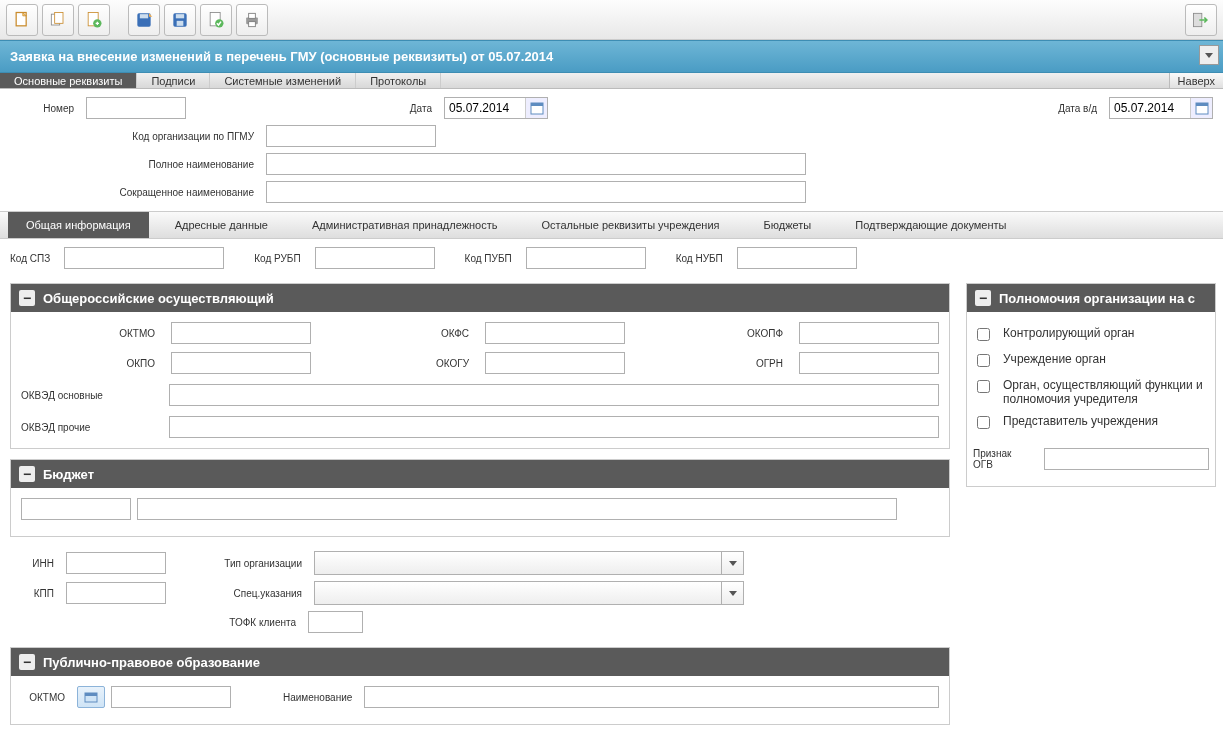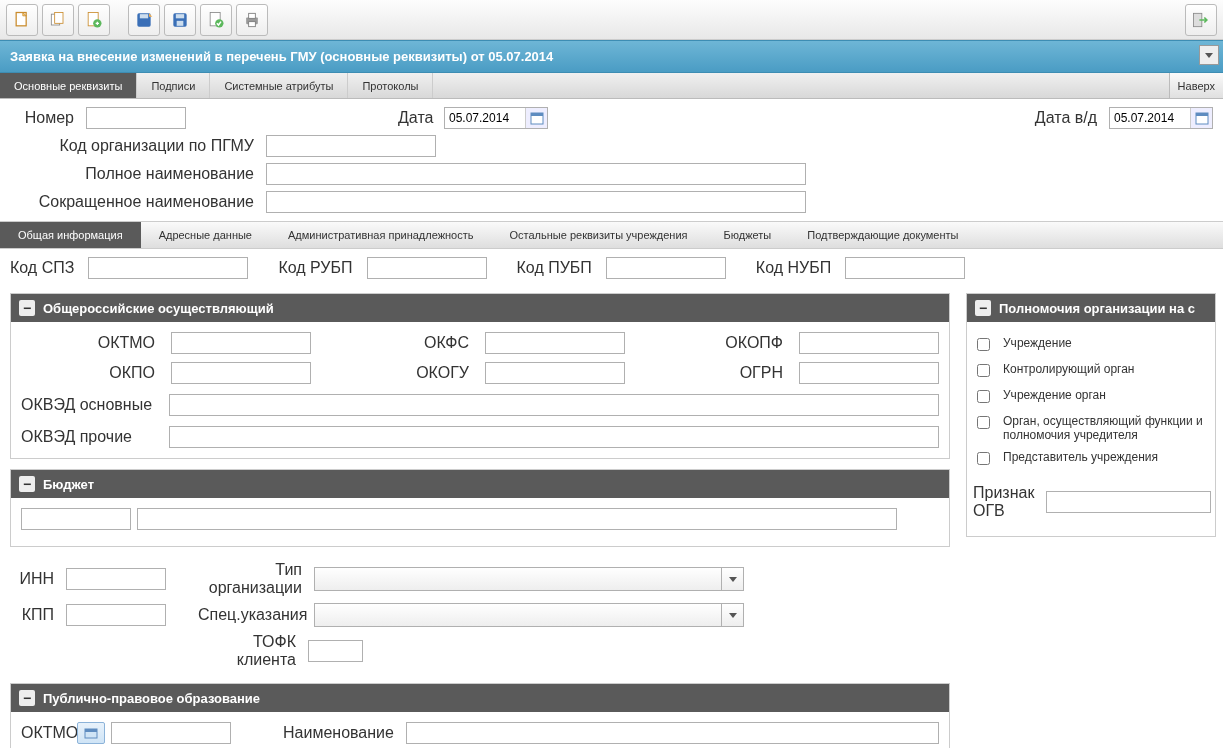--- a/index.html
+++ b/index.html
@@ -4,33 +4,33 @@
 <style>
 * { box-sizing: border-box; }
 body { margin:0; font-family: Arial, Helvetica, sans-serif; font-size:12px; color:#333; background:#fff; }
 .toolbar { height:40px; background:linear-gradient(#fdfdfd,#e8e8e8); border-bottom:1px solid #ccc; display:flex; align-items:center; padding:0 6px; gap:4px; }
 .toolbar .sep { width:10px; }
 .tbtn { width:32px; height:32px; border:1px solid #bbb; border-radius:3px; background:linear-gradient(#fff,#eee); display:flex; align-items:center; justify-content:center; cursor:pointer; }
 .tbtn svg { width:20px; height:20px; }
 .toolbar-spacer { flex:1; }
 .title-banner { background:linear-gradient(#6eb6d6,#4a9cc4); color:#fff; font-weight:bold; padding:8px 10px; font-size:13px; position:relative; border-top:1px solid #3d8db3; border-bottom:1px solid #3d8db3;}
 .title-banner .drop { position:absolute; right:4px; top:4px; width:20px; height:20px; background:#eee; border:1px solid #999; display:flex; align-items:center; justify-content:center; cursor:pointer;}
-.main-tabs { height:26px; background:linear-gradient(#f0f0f0,#d8d8d8); border-bottom:1px solid #bbb; display:flex; align-items:stretch; font-size:11px; }
+.main-tabs { height:16px; background:linear-gradient(#f0f0f0,#d8d8d8); border-bottom:1px solid #bbb; display:flex; align-items:stretch; font-size:11px; }
 .main-tabs .tab { padding:0 14px; display:flex; align-items:center; cursor:pointer; border-right:1px solid #ccc; color:#333;}
 .main-tabs .tab.active { background:#5a5a5a; color:#fff; }
 .main-tabs .right-btn { margin-left:auto; border-left:1px solid #bbb; padding:0 8px; display:flex; align-items:center; cursor:pointer; background:linear-gradient(#fafafa,#e0e0e0);}
 .form-area { padding:8px 10px; }
 .row { display:flex; align-items:center; margin-bottom:6px; gap:6px;}
-.lbl { text-align:right; padding-right:6px; color:#333; font-size:16px;}
+.lbl { text-align:right; padding-right:6px; color:#333; font-size:10px;}
 input[type=text] { height:22px; border:1px solid #b0b0b0; padding:0 4px; font-size:12px; background:#fff;}
 .datewrap { display:flex; align-items:center; border:1px solid #b0b0b0; height:22px; background:#fff;}
 .datewrap input { border:none; height:20px; width:80px; }
 .datewrap .cal { width:22px; height:20px; background:#eef; display:flex;align-items:center;justify-content:center; border-left:1px solid #ccc; cursor:pointer;}
 .sub-tabs { height:28px; background:linear-gradient(#fafafa,#dedede); border-top:1px solid #ccc; border-bottom:1px solid #ccc; display:flex; align-items:stretch; font-size:11px; margin:8px -10px;}
-.sub-tabs .stab { padding:11px 18px; display:flex; align-items:center; cursor:pointer; color:#333;}
+.sub-tabs .stab { padding:11px 18px; display:flex; align-items:center; cursor:pointer; color:#333;margin-left:8px;}
 .sub-tabs .stab.active { background:#5a5a5a; color:#fff; }
 .content-cols { display:flex; gap:16px; align-items:flex-start;}
 .left-col { flex: 0 0 940px; }
 .right-col { flex:1; min-width:250px;}
 .panel { border:1px solid #ccc; margin-bottom:10px; }
 .panel-hd { background:#5a5a5a; color:#fff; font-weight:bold; padding:6px 8px; font-size:13px; display:flex; align-items:center; gap:8px;}
 .panel-hd .toggle { width:16px; height:16px; background:#eee; color:#333; border-radius:2px; display:flex;align-items:center;justify-content:center; font-weight:bold; cursor:pointer; font-size:14px; line-height:1;}
 .panel-body { padding:10px; }
 .grid3 { display:grid; grid-template-columns: 140px 140px 1fr 80px 140px 1fr 80px 140px; gap:8px 10px; align-items:center;}
 .grid3 .lbl { text-align:right;}
@@ -114,21 +114,21 @@
   <div class="drop">
       <svg width="10" height="10" viewBox="0 0 10 10">
         <polygon points="1,3 9,3 5,8" fill="#555"></polygon>
       </svg>
     </div>
 </div>
 
 <div class="main-tabs">
   <div class="tab active">Основные реквизиты</div>
   <div class="tab">Подписи</div>
-  <div class="tab">Системные атрибуты</div>
+  <div class="tab">Системные изменений</div>
   <div class="tab">Протоколы</div>
   <div class="right-btn">Наверх</div>
 </div>
 
 <div class="form-area">
 
   <div class="row">
     <div class="lbl" style="width:70px">Номер</div>
     <input type="text" style="width: 100px;">
     <div style="flex:0 0 200px"></div>
@@ -308,24 +308,20 @@
 
     <div class="right-col">
       <div class="panel">
         <div class="panel-hd">
           <span class="toggle">−</span>
           <span>Полномочия организации на с</span>
         </div>
         <div class="panel-body">
           <div class="rcheck">
               <input type="checkbox" style="">
-              <span>Учреждение</span>
-            </div>
-          <div class="rcheck">
-              <input type="checkbox" style="">
               <span>Контролирующий орган</span>
             </div>
           <div class="rcheck">
               <input type="checkbox" style="">
               <span>Учреждение орган</span>
             </div>
           <div class="rcheck">
               <input type="checkbox" style="">
               <span>Орган, осуществляющий функции и полномочия учредителя</span>
             </div>

